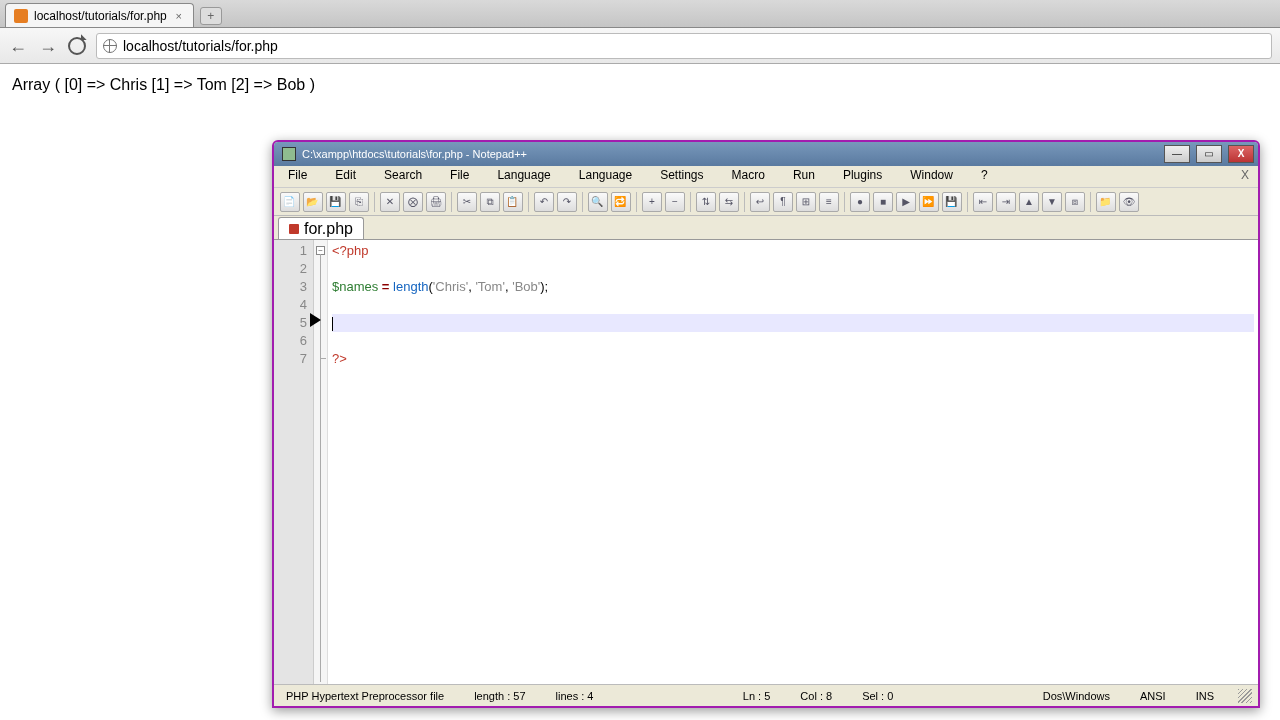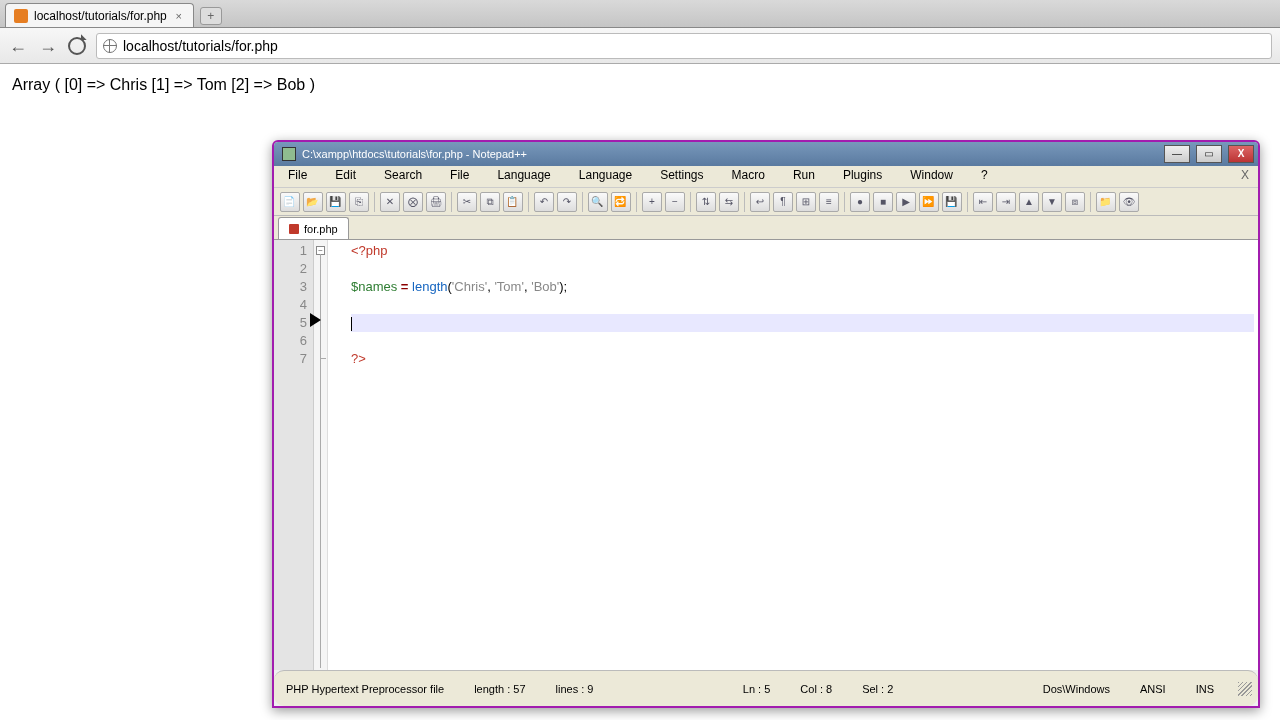--- a/index.html
+++ b/index.html
@@ -33,42 +33,42 @@
 
 .npp-menu { height: 22px; background: #ece9d8; display: flex; padding: 0 6px; font-size: 12px; gap: 12px; border-bottom: 1px solid #ccc; position: relative; }
 .menu-item { padding: 2px 8px; cursor: pointer; }
 .menu-close-x { position: absolute; right: 6px; top: 2px; width: 14px; height: 14px; font-size: 12px; color: #666; cursor: pointer; text-align: center; }
 
 .npp-toolbar { height: 28px; background: #ece9d8; display: flex; align-items: center; padding: 0 6px; gap: 3px; border-bottom: 1px solid #bbb; }
 .tb { width: 20px; height: 20px; background: linear-gradient(#fafafa,#ddd); border: 1px solid #aaa; border-radius: 2px; cursor: pointer; font-size: 10px; text-align: center; line-height: 18px; color: #556; }
 .tb-sep { width: 1px; height: 20px; background: #bbb; margin: 0 2px; }
 
 .npp-tabs { height: 24px; background: #ece9d8; display: flex; align-items: flex-end; padding-left: 4px; border-bottom: 1px solid #999; }
-.npp-tab { background: #fff; border: 1px solid #999; border-bottom: none; height: 22px; display: flex; align-items: center; padding: 0 10px; gap: 5px; font-size: 11px; border-radius: 3px 3px 0 0; }
+.npp-tab { background: #fff; border: 1px solid #999; border-bottom: none; height: 22px; display: flex; align-items: center; padding: 0 10px; gap: 5px; font-size: 16px; border-radius: 3px 3px 0 0; }
 .npp-tab-icon { width: 10px; height: 10px; background: #c0392b; border-radius: 1px; }
 
 .editor { flex: 1; display: flex; background: #fff; font-family: "Courier New", monospace; font-size: 13px; }
 .gutter { width: 40px; background: #e4e4e4; border-right: 1px solid #ccc; text-align: right; padding: 2px 6px 0 0; color: #888; line-height: 18px; }
 .fold-col { width: 14px; background: #f5f5f5; border-right: 1px solid #ddd; position: relative; padding-top: 2px; }
 .fold-box { width: 9px; height: 9px; border: 1px solid #888; background: #fff; margin: 4px auto 0; font-size: 8px; line-height: 7px; text-align: center; color: #555; }
 .fold-line { position: absolute; left: 6px; top: 14px; bottom: 2px; width: 1px; background: #aaa; }
 .fold-end { position: absolute; left: 6px; width: 6px; height: 1px; background: #aaa; }
 .code { flex: 1; padding: 2px 4px 0; line-height: 18px; position: relative; }
-.code-line { height: 18px; white-space: pre; margin-left: 19px; }
+.code-line { height: 18px; white-space: pre; }
 .hl-line { background: #e8e8ff; }
 .kw-red { color: #c0392b; }
 .var { color: #2e7d32; }
 .fn { color: #1565c0; }
 .str { color: #888; }
 .op { color: #8b0000; font-weight: bold; }
 .caret { display: inline-block; width: 1px; height: 14px; background: #000; vertical-align: middle; animation: blink 1s steps(1) infinite; }
 @keyframes blink { 50% { opacity: 0; } }
 .cursor-arrow { position: absolute; left: -18px; top: 73px; width: 0; height: 0; border-top: 7px solid transparent; border-bottom: 7px solid transparent; border-left: 11px solid #000; }
 
-.status { height: 36px; background: #ece9d8; border-top: 1px solid #bbb; display: flex; align-items: center; font-size: 11px; padding: 0 6px; gap: 18px; border-radius: 10px; }
+.status { height: 22px; background: #ece9d8; border-top: 1px solid #bbb; display: flex; align-items: center; font-size: 11px; padding: 0 6px; gap: 18px; }
 .status .seg { padding: 0 6px; }
 .status .flex { flex: 1; }
 .resize-grip { width: 14px; height: 14px; background: repeating-linear-gradient(135deg,#999,#999 1px,transparent 1px,transparent 3px); margin-left: auto; }
 </style>
 </head>
 <body>
 
 <div class="browser-tabs">
   <div class="tab">
     <div class="tab-favicon"></div>
@@ -194,24 +194,24 @@
       <div class="code-line"></div>
       <div class="code-line hl-line"><span class="caret"></span></div>
       <div class="code-line"></div>
       <div class="code-line"><span class="kw-red">?&gt;</span></div>
     </div>
   </div>
 
   <div class="status">
     <span class="seg">PHP Hypertext Preprocessor file</span>
     <span class="seg">length : 57</span>
-    <span class="seg">lines : 9</span>
+    <span class="seg">lines : 4</span>
     <span class="flex"></span>
     <span class="seg">Ln : 5</span>
     <span class="seg">Col : 8</span>
-    <span class="seg">Sel : 2</span>
+    <span class="seg">Sel : 0</span>
     <span class="flex"></span>
     <span class="seg">Dos\Windows</span>
     <span class="seg">ANSI</span>
     <span class="seg">INS</span>
     <div class="resize-grip"></div>
   </div>
 </div>
 
 </body></html>

